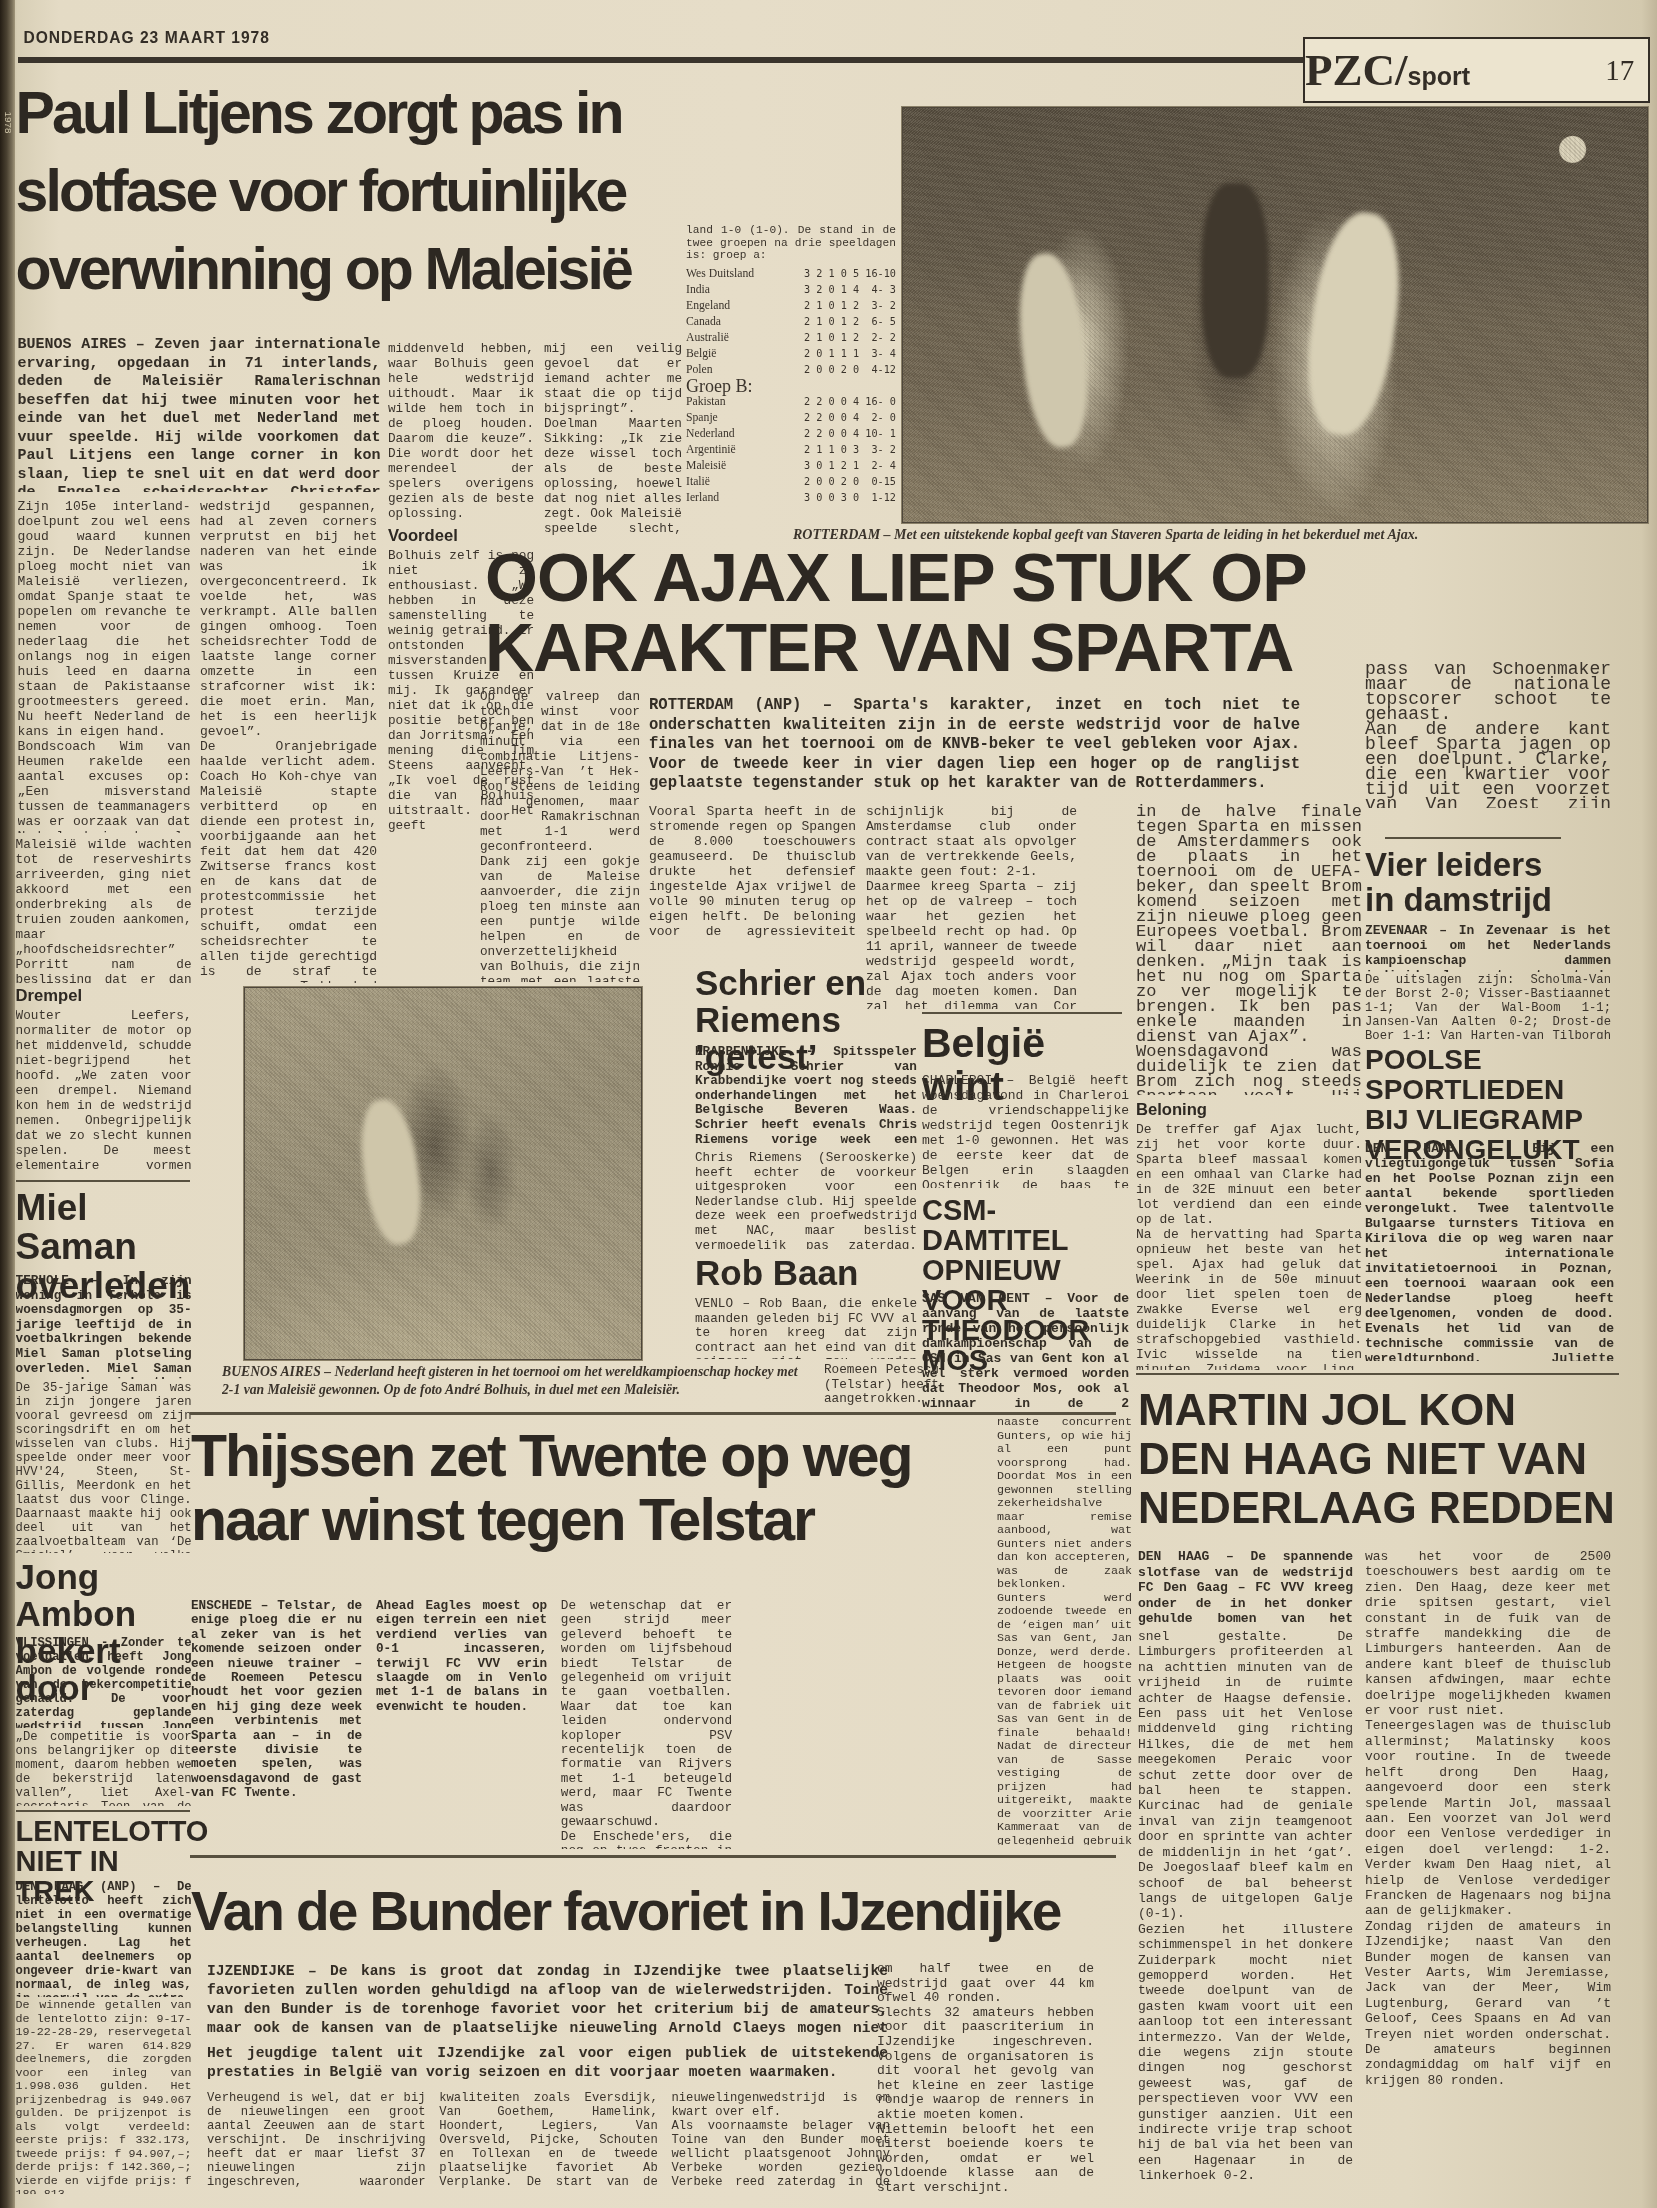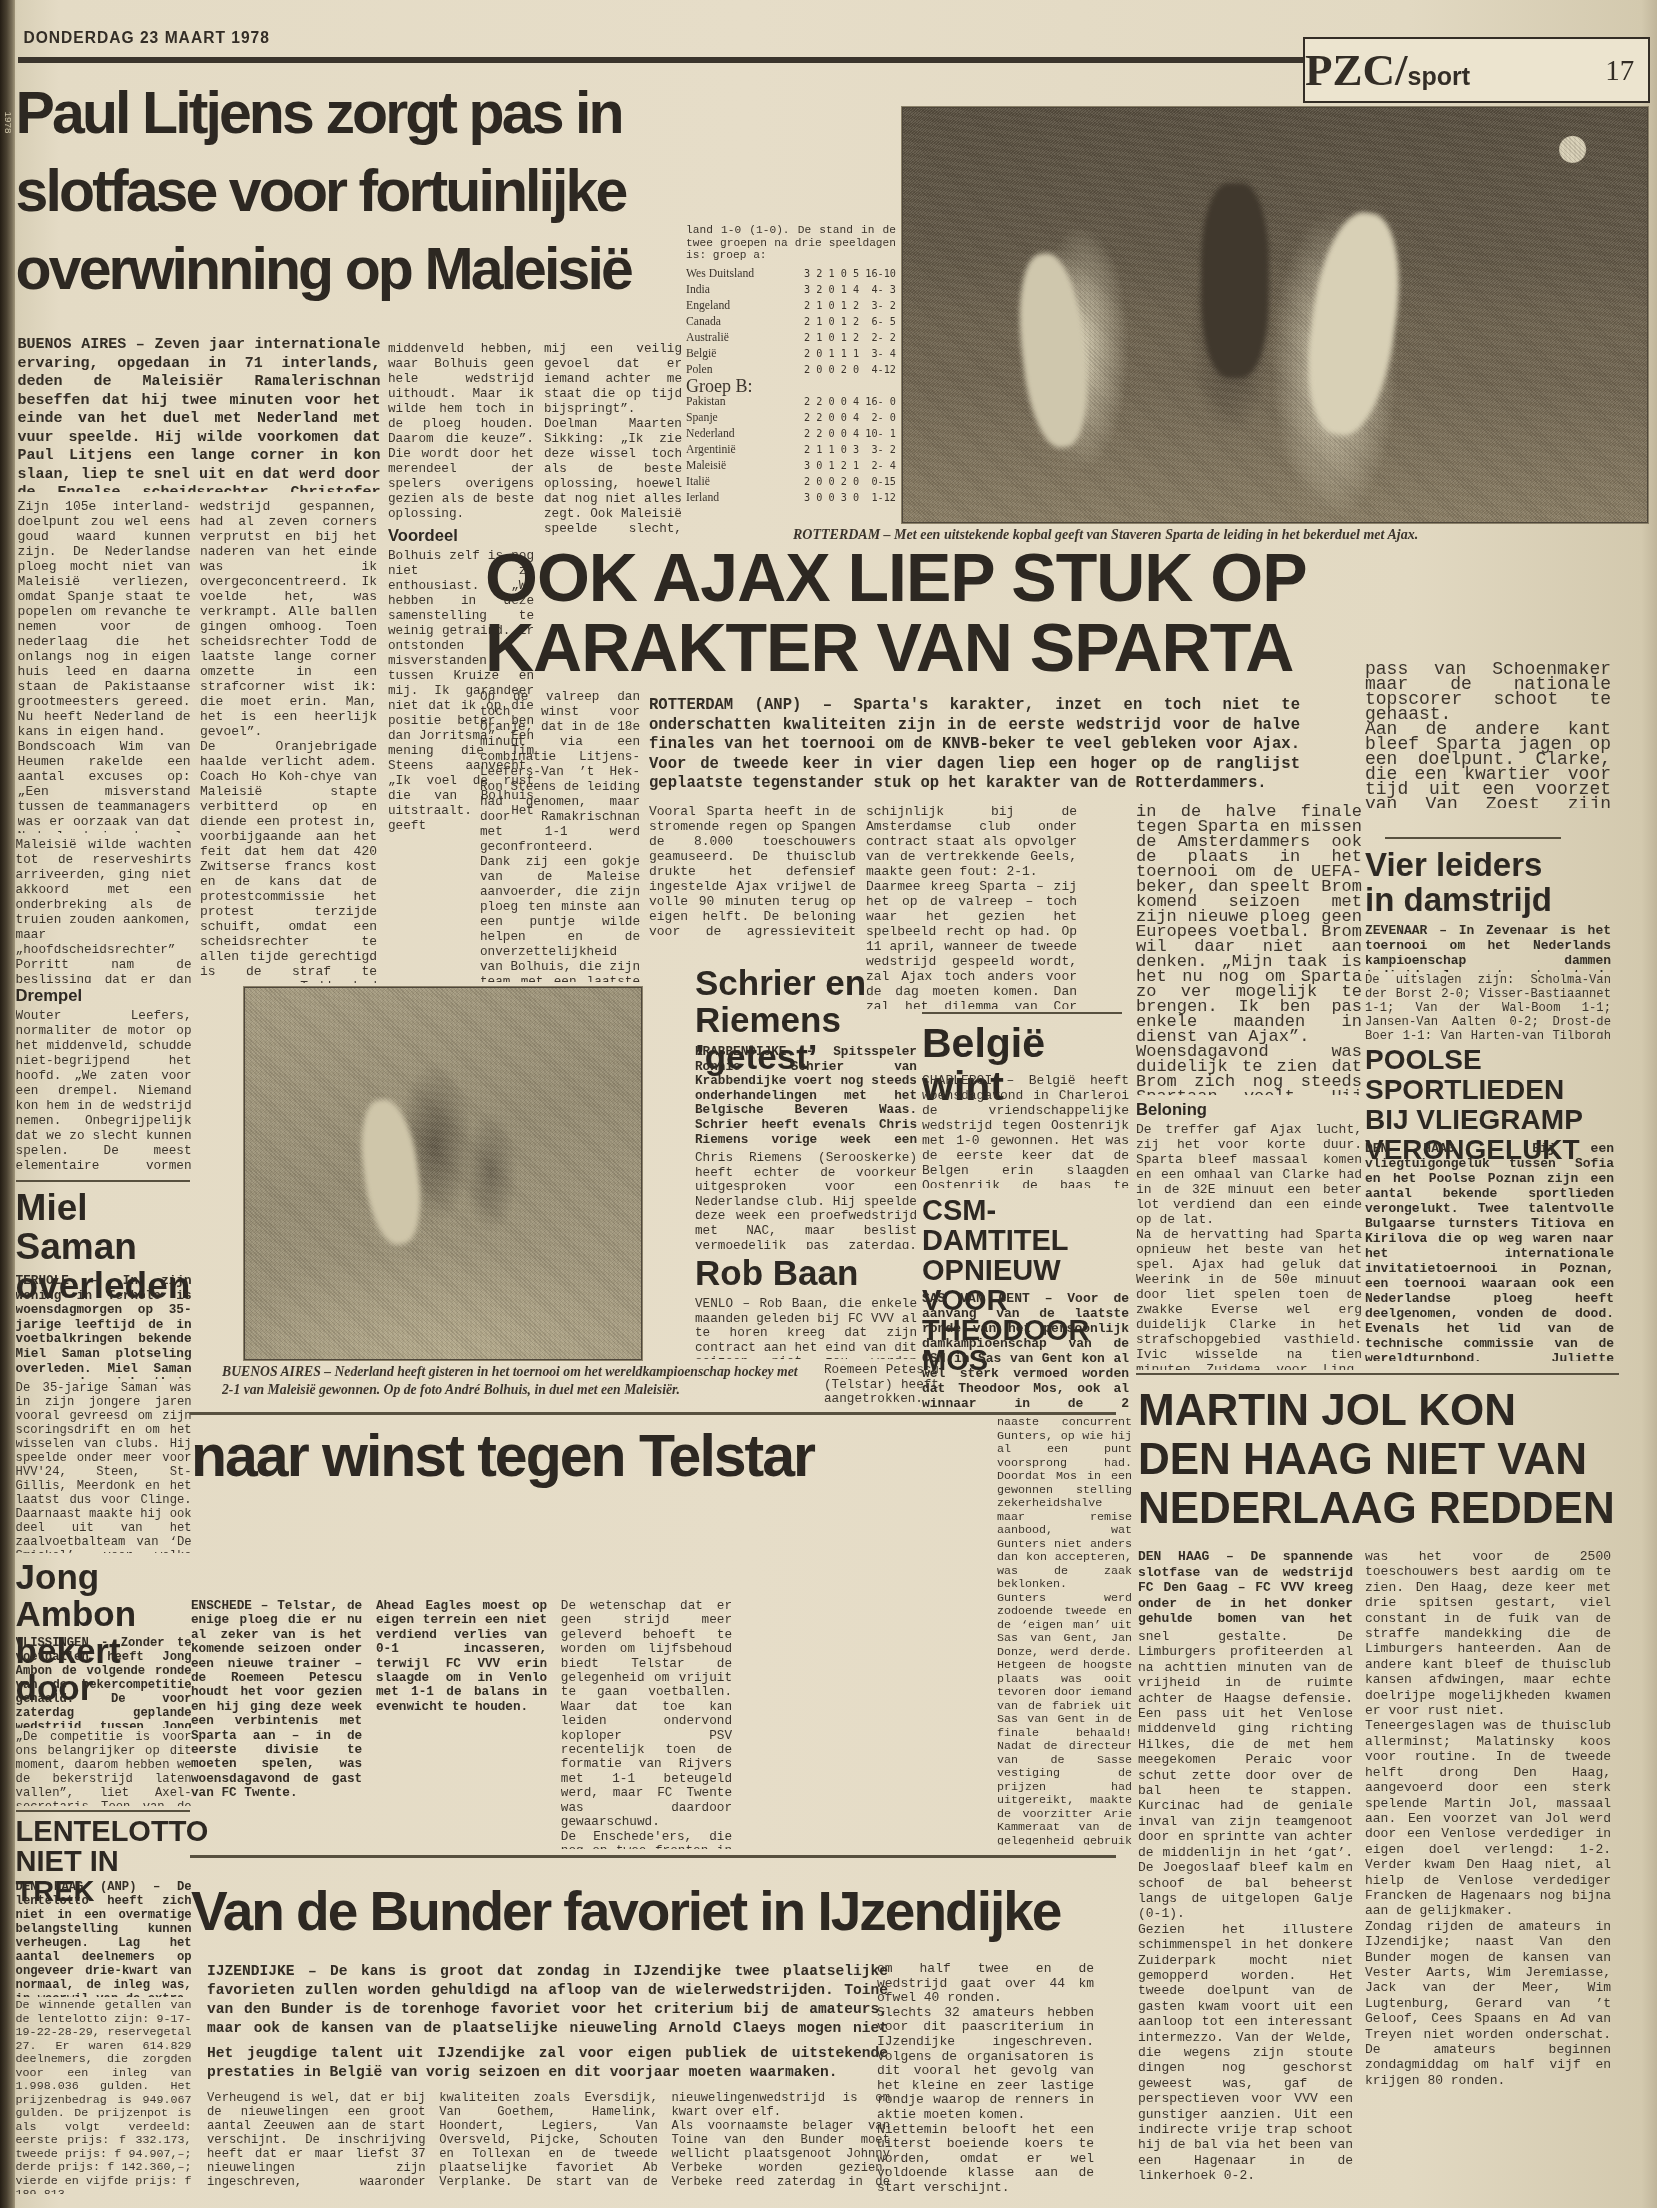--- a/index.html
+++ b/index.html
@@ -258,20 +258,21 @@
   </div>
   <div class="abs body bold" style="left:1138px;top:1549px;width:215px;height:78px;font-size:13px;line-height:15.6px;">DEN HAAG – De spannende slotfase van de wedstrijd FC Den Gaag – FC VVV kreeg onder de in het donker gehulde bomen van het Zuiderpark al</div>
   <div class="abs body" style="left:1138px;top:1629px;width:215px;height:577px;font-size:13px;line-height:15.4px;">snel gestalte. De Limburgers profiteerden al na achttien minuten van de vrijheid in de ruimte achter de Haagse defensie. Een pass uit het Venlose middenveld ging richting Hilkes, die de met hem meegekomen Peraic voor schut zette door over de bal heen te stappen. Kurcinac had de geniale inval van zijn teamgenoot door en sprintte van achter de middenlijn in het ‘gat’. De Joegoslaaf bleef kalm en schoof de bal beheerst langs de uitgelopen Galje (0-1).
 Gezien het illustere schimmenspel in het donkere Zuiderpark mocht niet gemopperd worden. Het tweede doelpunt van de gasten kwam voort uit een aanloop tot een interessant intermezzo. Van der Welde, die wegens zijn stoute dingen nog geschorst geweest was, gaf de perspectieven voor VVV een gunstiger aanzien. Uit een indirecte vrije trap schoot hij de bal via het been van een Hagenaar in de linkerhoek 0-2.</div>
   <div class="abs body" style="left:1365px;top:1549px;width:246px;height:657px;font-size:13px;line-height:15.4px;">was het voor de 2500 toeschouwers best aardig om te zien. Den Haag, deze keer met drie spitsen gestart, viel constant in de fuik van de straffe mandekking die de Limburgers hanteerden. Aan de andere kant bleef de thuisclub kansen afdwingen, maar echte doelrijpe mogelijkheden kwamen er voor rust niet.
 Teneergeslagen was de thuisclub allerminst; Malatinsky koos voor routine. In de tweede helft drong Den Haag, aangevoerd door een sterk spelende Martin Jol, massaal aan. Een voorzet van Jol werd door een Venlose verdediger in eigen doel verlengd: 1-2. Verder kwam Den Haag niet, al hielp de Venlose verdediger Francken de Hagenaars nog bijna aan de gelijkmaker.
 Zondag rijden de amateurs in IJzendijke; naast Van den Bunder mogen de kansen van Vester Aarts, Wim Jeremiasse, Jack van der Meer, Wim Lugtenburg, Gerard van ’t Geloof, Cees Spaans en Ad van Treyen niet worden onderschat. De amateurs beginnen zondagmiddag om half vijf en krijgen 80 ronden.</div>
 
   <div class="abs thinrule" style="left:190px;top:1412px;width:926px;height:2.9px;"></div>
   <div class="abs hl" style="left:191px;top:1424px;width:839px;font-size:59px;letter-spacing:-2px;line-height:64px;">
+    <div>Thijssen zet Twente op weg</div>
     <div>naar winst tegen Telstar</div>
   </div>
   <div class="abs colwrap" style="left:191px;top:1599px;width:726px;height:250px;column-count:4;overflow:hidden;">
     <p class="body bold" style="font-size:12.7px;line-height:14.4px;">ENSCHEDE – Telstar, de enige ploeg die er nu al zeker van is het komende seizoen onder een nieuwe trainer – de Roemeen Petescu houdt het voor gezien en hij ging deze week een verbintenis met Sparta aan – in de eerste divisie te moeten spelen, was woensdagavond de gast van FC Twente.</p>
     <p class="body bold" style="font-size:12.7px;line-height:14.4px;">Ahead Eagles moest op eigen terrein een niet verdiend verlies van 0-1 incasseren, terwijl FC VVV erin slaagde om in Venlo met 1-1 de balans in evenwicht te houden.</p>
     <p class="body" style="font-size:12.7px;line-height:14.4px;">De wetenschap dat er geen strijd meer geleverd behoeft te worden om lijfsbehoud biedt Telstar de gelegenheid om vrijuit te gaan voetballen. Waar dat toe kan leiden ondervond koploper PSV recentelijk toen de formatie van Rijvers met 1-1 beteugeld werd, maar FC Twente was daardoor gewaarschuwd.
 De Enschede'ers, die nog op twee fronten in de weer zijn om zich voor het komende seizoen van Europees voetbal te verzekeren, wisten dat terdege. Maar het betekende niet dat de thuisclub tegen Telstar al zijn energie aanwendde om een positieve score te bereiken, want daarvoor was het programma, dat deze maand afgewerkt moest (en nog moet) worden te zwaar met in totaal zeven competitieduels en twee ontmoetingen voor de Europese beker.
 Met meer routine en een grotere dosis techniek als belangrijkste wapens kon FC Twente de IJmuidenaren met gegronde reden tegemoet zien. Toen Thijssen in de 34e minuut de score opende dacht niemand meer aan de sombere lucht. Telstar, dat Stam in de basisopstelling had staan voor Kraal, bleef het met de harde wind mee wel proberen, met een bewonderenswaardige inzet, maar het duurde tot ver in de tweede helft voor er weer een treffer viel. Die kwam op naam van Van der Vall. Twentes derde middenvelder tenslotte, Mühren, kreeg ook zijn aandeel in de score toen arbiter Van Dijken, weer eens niet sterk leidend, een strafschop toekende om redenen, die wel niemand duidelijk geweest kunnen zijn. Bij 3-0 bleef het in een vertoning, die niet al te veel emoties kon loswoelen.</p>
   </div>
 

